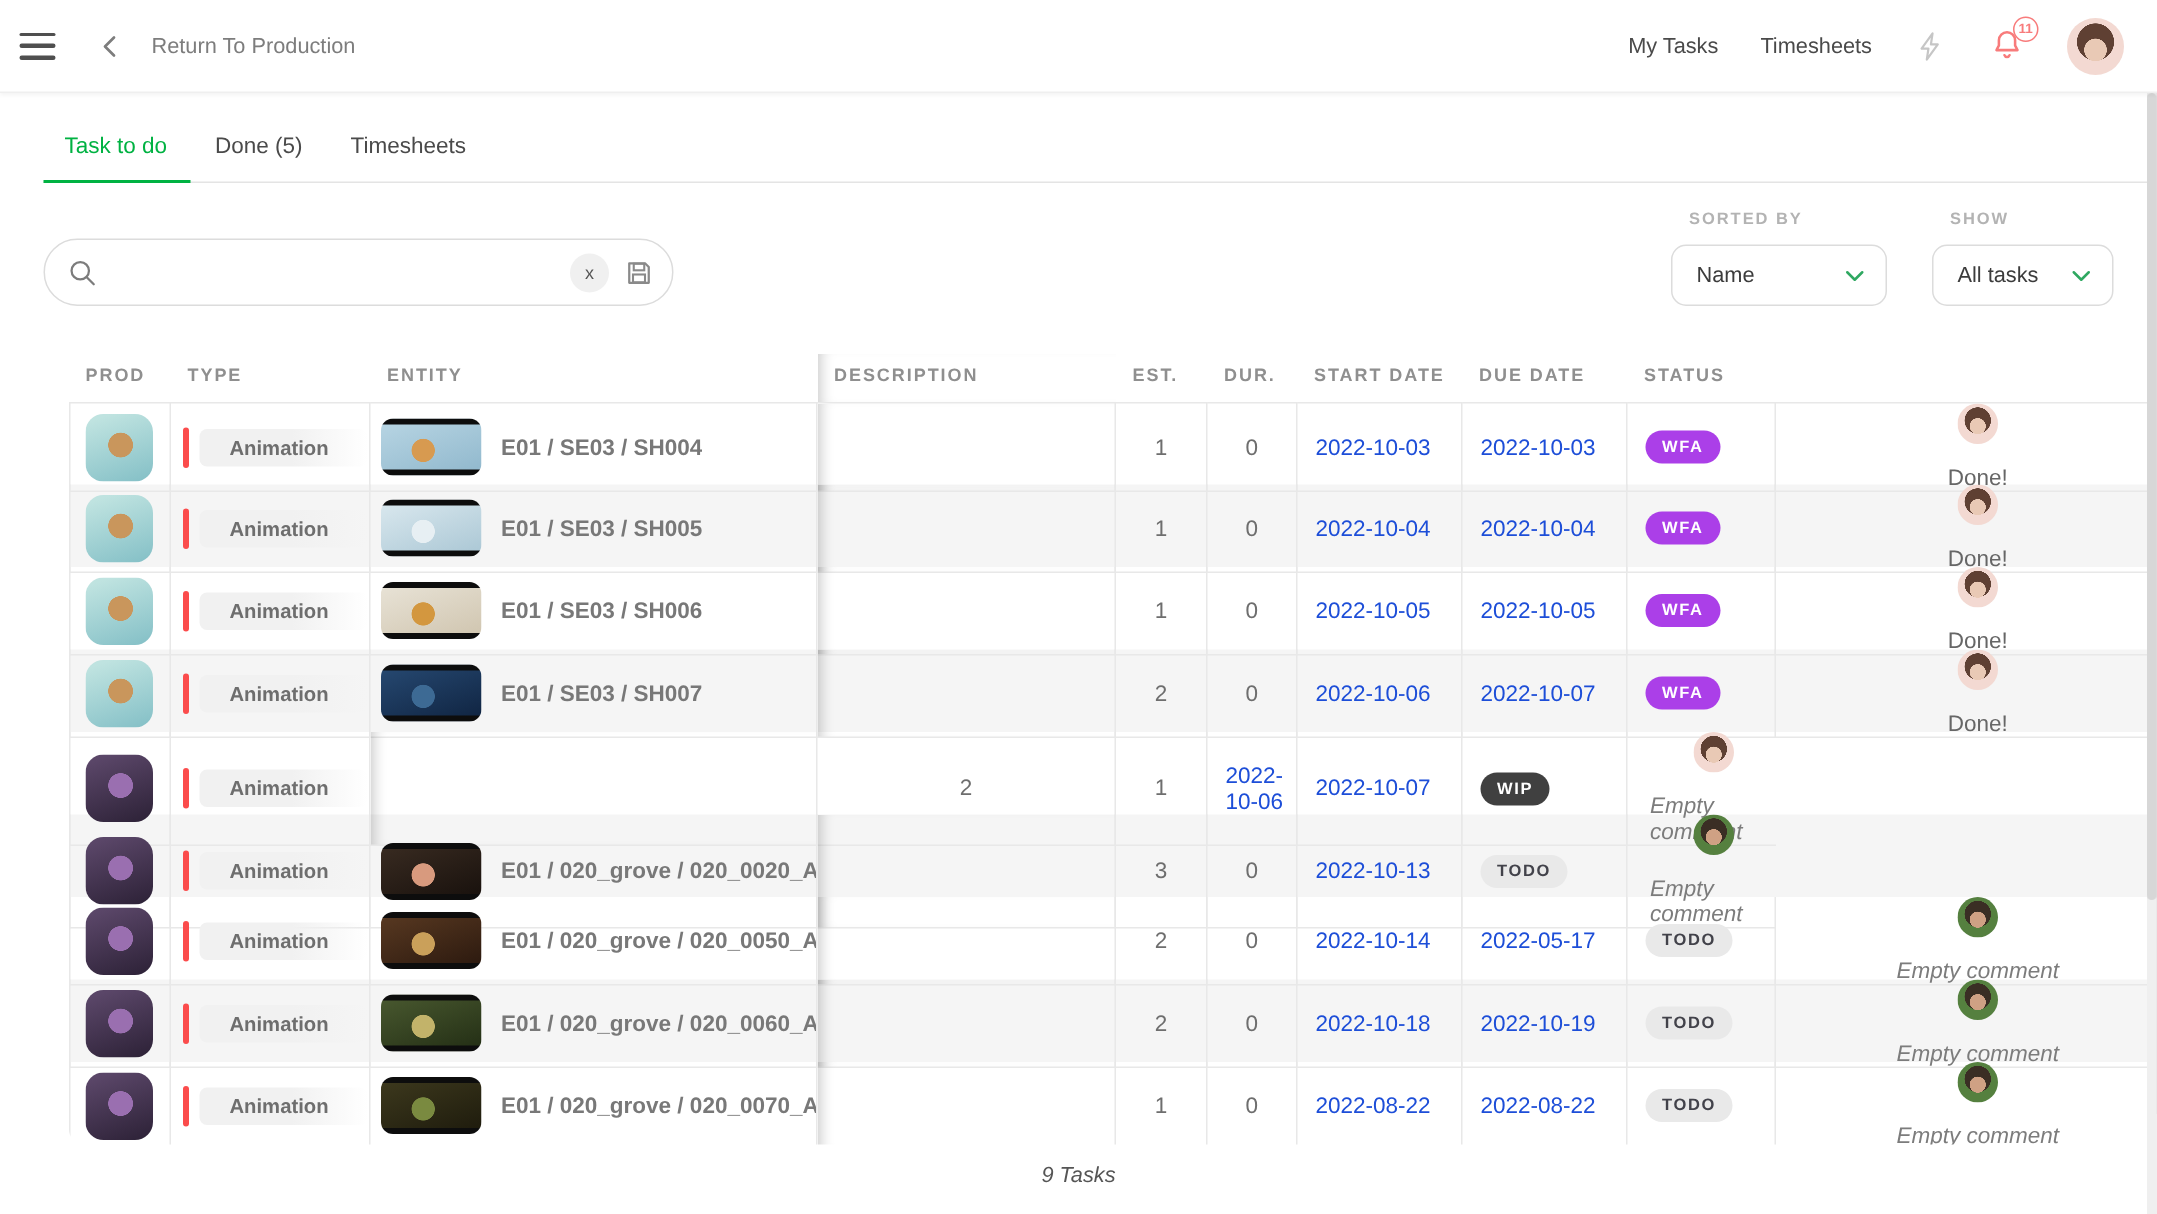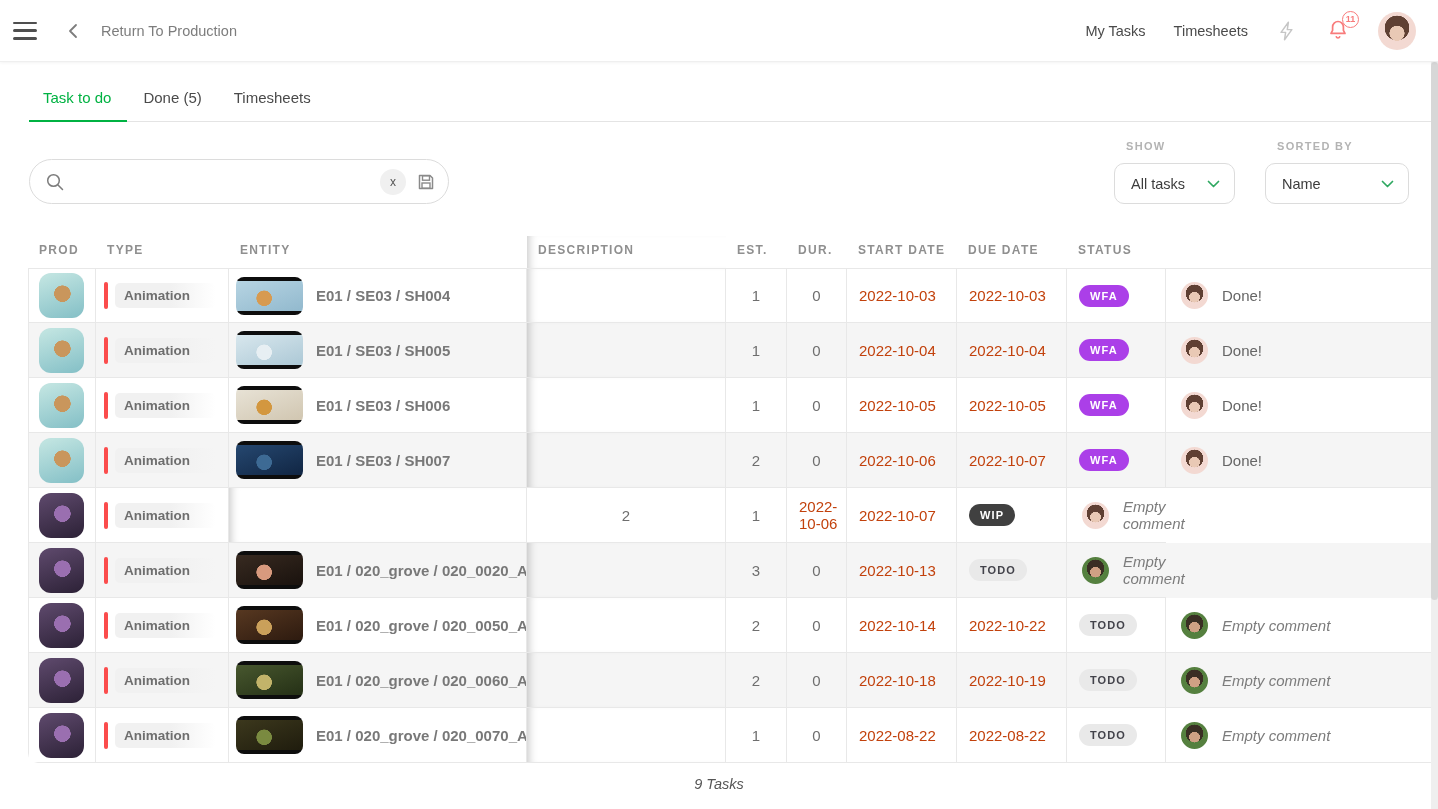--- a/index.html
+++ b/index.html
@@ -47,44 +47,44 @@
   .save-btn { background:none; border:none; cursor:pointer; display:flex; flex:none; }
   .filter-right { margin-left:auto; display:flex; gap:30px; }
   .select-group { display:flex; flex-direction:column; }
   .select-label { font-size:11px; font-weight:bold; letter-spacing:1.3px; color:#b3b3b3; margin:0 0 11px 12px; }
   .select-box { height:41px; border:1px solid #dcdcdc; border-radius:10px; background:#fff;
     display:flex; align-items:center; justify-content:space-between; padding:0 14px 0 16px; cursor:pointer; gap:12px; }
   .select-box .val { font-size:14.5px; color:#3c3c3c; }
   .w-show { width:121px; } .w-sort { width:144px; }
 
   
-  .table-wrap { margin:32px 0 0 28px; }
+  .table-wrap { margin:32px 0 0 46px; }
   .trow { display:grid; grid-template-columns:68px 133px 298px 199px 61px 60px 110px 110px 99px 1fr; }
   .thead .hcell { font-size:12px; font-weight:bold; letter-spacing:1.3px; color:#8f8f8f;
     display:flex; align-items:flex-end; padding:0 0 11px 11px; height:32px; white-space:nowrap; }
   .thead .hcell.c-shadow { box-shadow:inset 9px 0 9px -7px rgba(0,0,0,.22); }
   .rows { border-bottom-left-radius:10px; overflow:hidden; }
   .rows .trow { height:55px; cursor:pointer; background:#fff; }
   .rows .trow:nth-child(even) { background:#f5f5f5; }
   .cell { border-right:1px solid #e8e8e8; border-bottom:1px solid #e8e8e8; display:flex; align-items:center; min-width:0; }
   .rows .trow:first-child .cell { border-top:1px solid #e8e8e8; }
   .cell:first-child { border-left:1px solid #e8e8e8; }
-  .cell:last-child { border-right:none; }
+  .cell:last-child { border-right:none;flex-direction:column; }
   .c-prod { padding-left:10px; }
   .prod-thumb { width:45px; height:45px; border-radius:12px; flex:none; }
   .c-type { padding-left:8px; gap:7px; }
   .type-bar { width:4px; height:27px; border-radius:2px; background:var(--type-red); flex:none; }
-  .type-pill { font-size:13.5px; font-weight:bold; color:#6e6e6e; padding:5px 26px 5px 9px; border-radius:5px;
+  .type-pill { font-size:13.5px; font-weight:bold; color:#6e6e6e; padding:5px 26px 5px 20px; border-radius:5px;
     background:linear-gradient(90deg,#f1f1f1 55%,rgba(241,241,241,0)); white-space:nowrap; }
   .c-entity { padding-left:7px; gap:13px; }
   .shot-thumb { width:67px; height:38px; border-radius:8px; flex:none; background:#111; }
   .entity-label { font-size:15px; font-weight:bold; color:#787878; white-space:nowrap; overflow:hidden; }
   .c-desc { box-shadow:inset 9px 0 9px -7px rgba(0,0,0,.22); }
   .c-num { justify-content:center; font-size:15px; color:#6e6e6e; }
-  .c-date { padding-left:12px; font-size:15px; color:#c2410c; }
+  .c-date { padding-left:12px; font-size:15px; color:#1d4ed8; }
   .c-status { padding-left:12px; }
   .status-pill { font-size:11px; font-weight:bold; letter-spacing:1.1px; padding:5px 11px; border-radius:13px; white-space:nowrap; }
   .c-comment { padding-left:15px; gap:14px; }
   .comment-avatar { width:27px; height:27px; border-radius:50%; flex:none; }
   .comment-text { font-size:15px; color:#666; }
   .comment-text.empty { font-style:italic; color:#7c7c7c; }
 
   .footer-count { text-align:center; font-size:14.5px; font-style:italic; color:#555; margin-top:13px; }
 
   .scrollbar { position:fixed; top:62px; right:0; bottom:0; width:7px; background:#efefef; }
@@ -143,32 +143,32 @@
     <button class="save-btn">
       <svg width="20" height="20" viewBox="0 0 20 20">
         <path d="M3.5 3.5h10.5l2.5 2.5v10.5h-13z" fill="none" stroke="#8a8a8a" stroke-width="1.5" stroke-linejoin="round"></path>
         <rect x="6.5" y="3.8" width="7" height="4.4" fill="none" stroke="#8a8a8a" stroke-width="1.4"></rect>
         <rect x="6" y="11" width="8" height="5.2" fill="none" stroke="#8a8a8a" stroke-width="1.4"></rect>
       </svg>
     </button>
   </div>
   <div class="filter-right">
     <div class="select-group">
+      <span class="select-label">SORTED BY</span>
+      <div class="select-box w-sort">
+        <span class="val">Name</span>
+        <svg width="13" height="8" viewBox="0 0 13 8">
+            <polyline points="1.5,1.5 6.5,6.5 11.5,1.5" fill="none" stroke="#2fa861" stroke-width="1.7" stroke-linecap="round" stroke-linejoin="round"></polyline>
+          </svg>
+      </div>
+    </div>
+    <div class="select-group">
       <span class="select-label">SHOW</span>
       <div class="select-box w-show">
         <span class="val">All tasks</span>
-        <svg width="13" height="8" viewBox="0 0 13 8">
-            <polyline points="1.5,1.5 6.5,6.5 11.5,1.5" fill="none" stroke="#2fa861" stroke-width="1.7" stroke-linecap="round" stroke-linejoin="round"></polyline>
-          </svg>
-      </div>
-    </div>
-    <div class="select-group">
-      <span class="select-label">SORTED BY</span>
-      <div class="select-box w-sort">
-        <span class="val">Name</span>
         <svg width="13" height="8" viewBox="0 0 13 8">
             <polyline points="1.5,1.5 6.5,6.5 11.5,1.5" fill="none" stroke="#2fa861" stroke-width="1.7" stroke-linecap="round" stroke-linejoin="round"></polyline>
           </svg>
       </div>
     </div>
   </div>
 </section>
 
 <section class="table-wrap">
   <div class="trow thead" id="thead">
@@ -343,21 +343,21 @@
         <span class="type-pill">Animation</span>
       </div>
       <div class="cell c-entity">
         <div class="shot-thumb" style="background: linear-gradient(rgb(13, 13, 13), rgb(13, 13, 13)) center top / 100% 4px no-repeat, linear-gradient(rgb(13, 13, 13), rgb(13, 13, 13)) center bottom / 100% 4px no-repeat, radial-gradient(circle at 42% 56%, rgb(202, 160, 90) 0px, rgb(202, 160, 90) 17%, transparent 18%), linear-gradient(160deg, rgb(90, 58, 34), rgb(42, 24, 14));"></div>
         <span class="entity-label">E01 / 020_grove / 020_0050_A</span>
       </div>
       <div class="cell c-desc"></div>
       <div class="cell c-num">2</div>
       <div class="cell c-num">0</div>
       <div class="cell c-date">2022-10-14</div>
-      <div class="cell c-date">2022-10-22</div>
+      <div class="cell c-date">2022-05-17</div>
       <div class="cell c-status">
         <span class="status-pill" style="background: rgb(233, 233, 233); color: rgb(66, 66, 74);">TODO</span>
       </div>
       <div class="cell c-comment">
         <span class="comment-avatar" style="background: radial-gradient(circle at 50% 56%, rgb(207, 161, 132) 0px, rgb(207, 161, 132) 26%, transparent 27%), radial-gradient(circle at 50% 42%, rgb(58, 46, 36) 0px, rgb(58, 46, 36) 42%, transparent 43%), linear-gradient(rgb(85, 128, 63), rgb(85, 128, 63));"></span>
         <span class="comment-text empty">Empty comment</span>
       </div>
     </div>
 
     <div class="trow">

